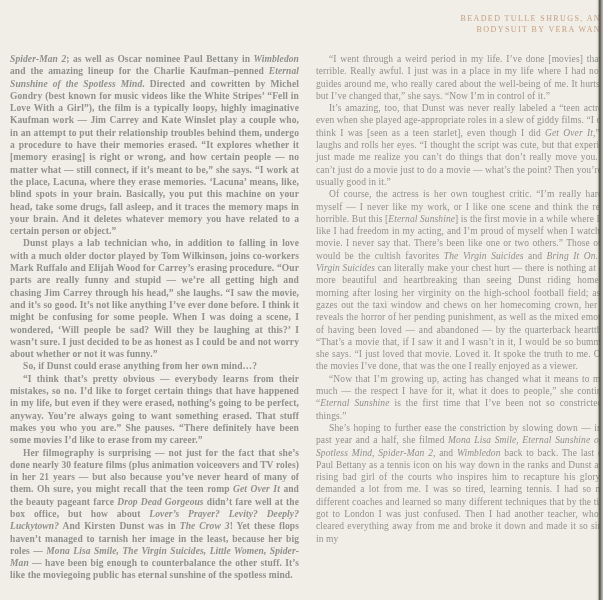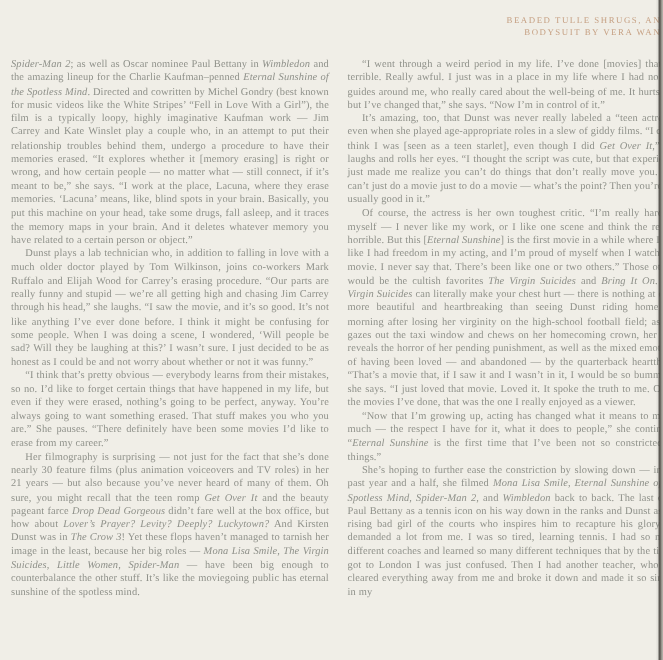--- a/index.html
+++ b/index.html
@@ -24,21 +24,21 @@
   }
   .col {
     position: absolute;
     top: 53px;
     font-size: 9.5px;
     line-height: 12.3px;
     color: var(--ink, #8f918a);
     text-align: justify;
     letter-spacing: 0.1px;
   }
-  .col-left  { left: 10px;  width: 289px; }
+  .col-left  { left: 10px;  width: 289px; font-weight: bold; }
   .col-right { left: 316px; width: 301px; }
   .col p { margin: 0; padding: 0; }
   .col p.indent { text-indent: 13px; }
   .col i { font-style: italic; }
   .page-edge {
     position: absolute;
     top: 0; right: 0;
     width: 7px; height: 100%;
     background: linear-gradient(to right,
       rgba(0,0,0,0) 0%,
@@ -53,20 +53,21 @@
 
 <div class="page" style="--paper: #f0eee7; --ink: #8f918a; --accent: #c6a083; --edge: #45423d;">
   <div class="photo-credit">
     <div>BEADED TULLE SHRUGS, AN</div>
     <div>BODYSUIT BY VERA WAN</div>
   </div>
 
   <div class="col col-left">
       <p><i>Spider-Man 2</i>; as well as Oscar nominee Paul Bettany in <i>Wimbledon</i> and the amazing lineup for the Charlie Kaufman–penned <i>Eternal Sunshine of the Spotless Mind</i>. Directed and cowritten by Michel Gondry (best known for music videos like the White Stripes’ “Fell in Love With a Girl”), the film is a typically loopy, highly imaginative Kaufman work — Jim Carrey and Kate Winslet play a couple who, in an attempt to put their relationship troubles behind them, undergo a procedure to have their memories erased. “It explores whether it [memory erasing] is right or wrong, and how certain people — no matter what — still connect, if it’s meant to be,” she says. “I work at the place, Lacuna, where they erase memories. ‘Lacuna’ means, like, blind spots in your brain. Basically, you put this machine on your head, take some drugs, fall asleep, and it traces the memory maps in your brain. And it deletes whatever memory you have related to a certain person or object.”</p>
       <p class="indent">Dunst plays a lab technician who, in addition to falling in love with a much older doctor played by Tom Wilkinson, joins co-workers Mark Ruffalo and Elijah Wood for Carrey’s erasing procedure. “Our parts are really funny and stupid — we’re all getting high and chasing Jim Carrey through his head,” she laughs. “I saw the movie, and it’s so good. It’s not like anything I’ve ever done before. I think it might be confusing for some people. When I was doing a scene, I wondered, ‘Will people be sad? Will they be laughing at this?’ I wasn’t sure. I just decided to be as honest as I could be and not worry about whether or not it was funny.”</p>
+      <p class="indent">So, if Dunst could erase anything from her own mind…?</p>
       <p class="indent">“I think that’s pretty obvious — everybody learns from their mistakes, so no. I’d like to forget certain things that have happened in my life, but even if they were erased, nothing’s going to be perfect, anyway. You’re always going to want something erased. That stuff makes you who you are.” She pauses. “There definitely have been some movies I’d like to erase from my career.”</p>
       <p class="indent">Her filmography is surprising — not just for the fact that she’s done nearly 30 feature films (plus animation voiceovers and TV roles) in her 21 years — but also because you’ve never heard of many of them. Oh sure, you might recall that the teen romp <i>Get Over It</i> and the beauty pageant farce <i>Drop Dead Gorgeous</i> didn’t fare well at the box office, but how about <i>Lover’s Prayer? Levity? Deeply? Luckytown?</i> And Kirsten Dunst was in <i>The Crow 3</i>! Yet these flops haven’t managed to tarnish her image in the least, because her big roles — <i>Mona Lisa Smile, The Virgin Suicides, Little Women, Spider-Man</i> — have been big enough to counterbalance the other stuff. It’s like the moviegoing public has eternal sunshine of the spotless mind.</p>
     </div>
   <div class="col col-right">
       <p class="indent">“I went through a weird period in my life. I’ve done [movies] that are terrible. Really awful. I just was in a place in my life where I had no real guides around me, who really cared about the well-being of me. It hurts me, but I’ve changed that,” she says. “Now I’m in control of it.”</p>
       <p class="indent">It’s amazing, too, that Dunst was never really labeled a “teen actress,” even when she played age-appropriate roles in a slew of giddy films. “I don’t think I was [seen as a teen starlet], even though I did <i>Get Over It</i>,” she laughs and rolls her eyes. “I thought the script was cute, but that experience just made me realize you can’t do things that don’t really move you. You can’t just do a movie just to do a movie — what’s the point? Then you’re not usually good in it.”</p>
       <p class="indent">Of course, the actress is her own toughest critic. “I’m really hard on myself — I never like my work, or I like one scene and think the rest is horrible. But this [<i>Eternal Sunshine</i>] is the first movie in a while where I feel like I had freedom in my acting, and I’m proud of myself when I watch this movie. I never say that. There’s been like one or two others.” Those others would be the cultish favorites <i>The Virgin Suicides</i> and <i>Bring It On</i>. <i>The Virgin Suicides</i> can literally make your chest hurt — there is nothing at once more beautiful and heartbreaking than seeing Dunst riding home the morning after losing her virginity on the high-school football field; as she gazes out the taxi window and chews on her homecoming crown, her face reveals the horror of her pending punishment, as well as the mixed emotions of having been loved — and abandoned — by the quarterback heartthrob. “That’s a movie that, if I saw it and I wasn’t in it, I would be so bummed,” she says. “I just loved that movie. Loved it. It spoke the truth to me. Of all the movies I’ve done, that was the one I really enjoyed as a viewer.</p>
       <p class="indent">“Now that I’m growing up, acting has changed what it means to me so much — the respect I have for it, what it does to people,” she continues. “<i>Eternal Sunshine</i> is the first time that I’ve been not so constricted by things.”</p>
       <p class="indent">She’s hoping to further ease the constriction by slowing down — in the past year and a half, she filmed <i>Mona Lisa Smile, Eternal Sunshine of the Spotless Mind, Spider-Man 2</i>, and <i>Wimbledon</i> back to back. The last casts Paul Bettany as a tennis icon on his way down in the ranks and Dunst as the rising bad girl of the courts who inspires him to recapture his glory. “It demanded a lot from me. I was so tired, learning tennis. I had so many different coaches and learned so many different techniques that by the time I got to London I was just confused. Then I had another teacher, who just cleared everything away from me and broke it down and made it so simple in my</p>
     </div>

